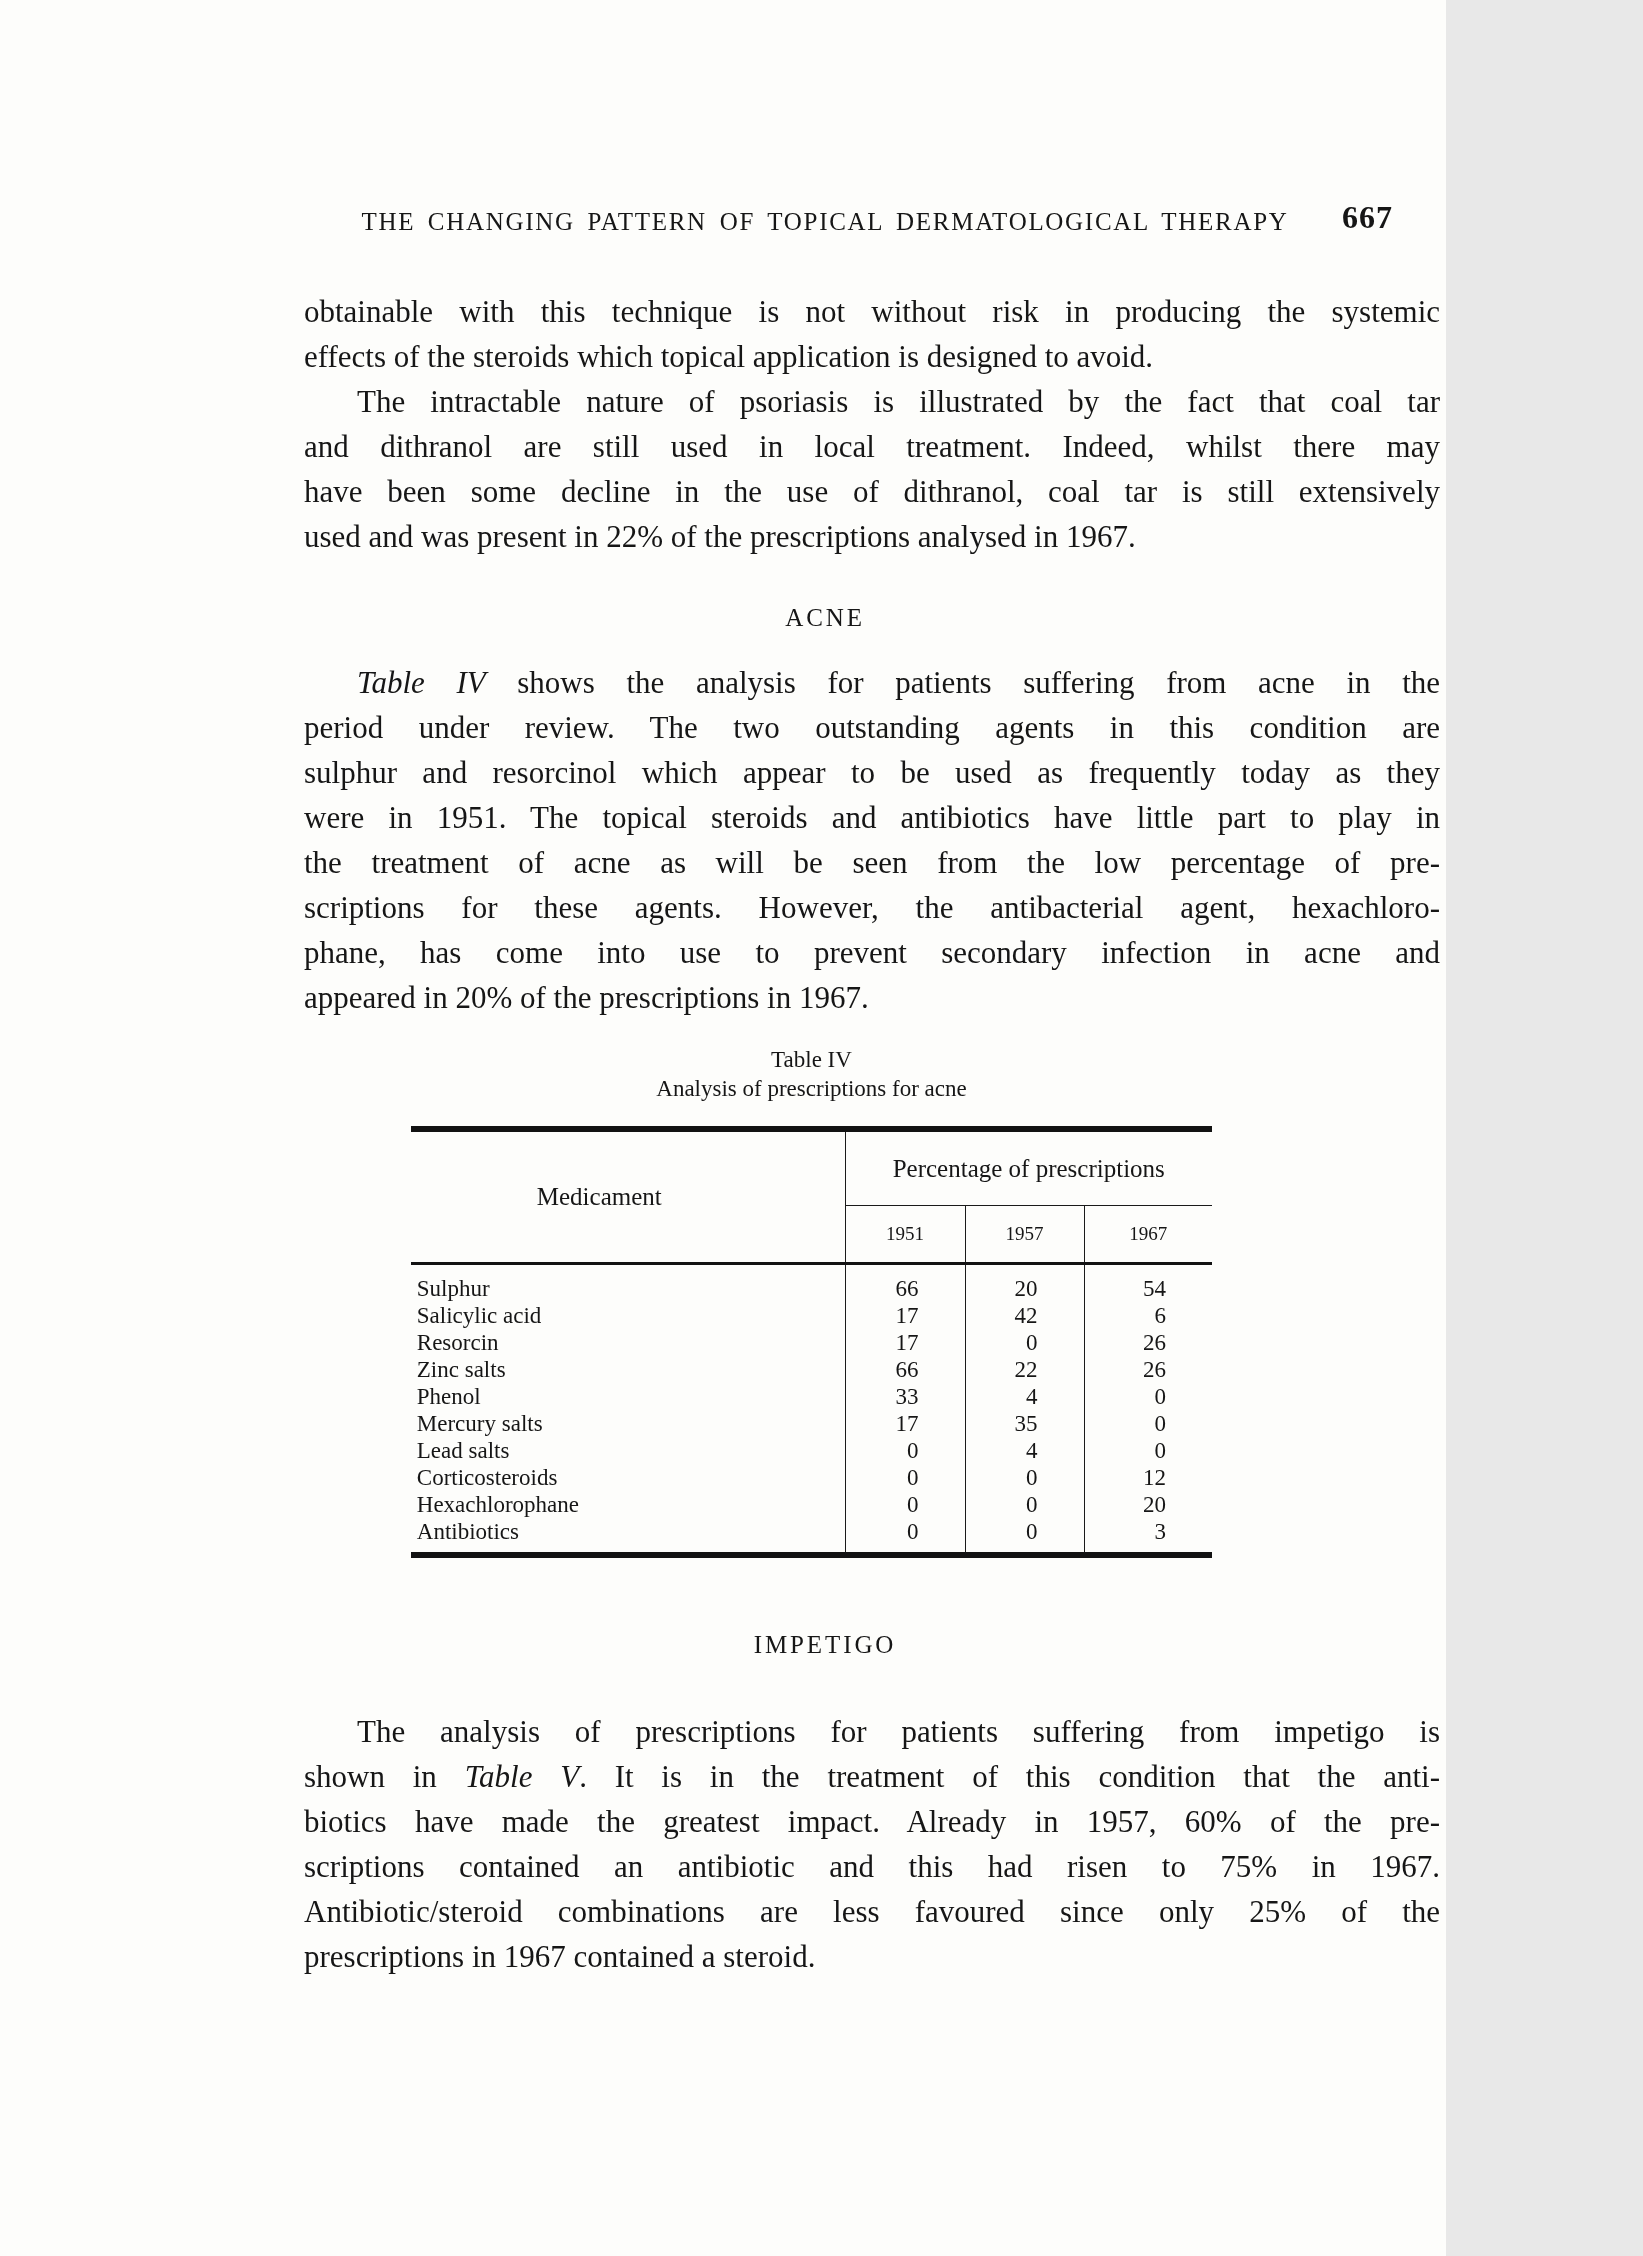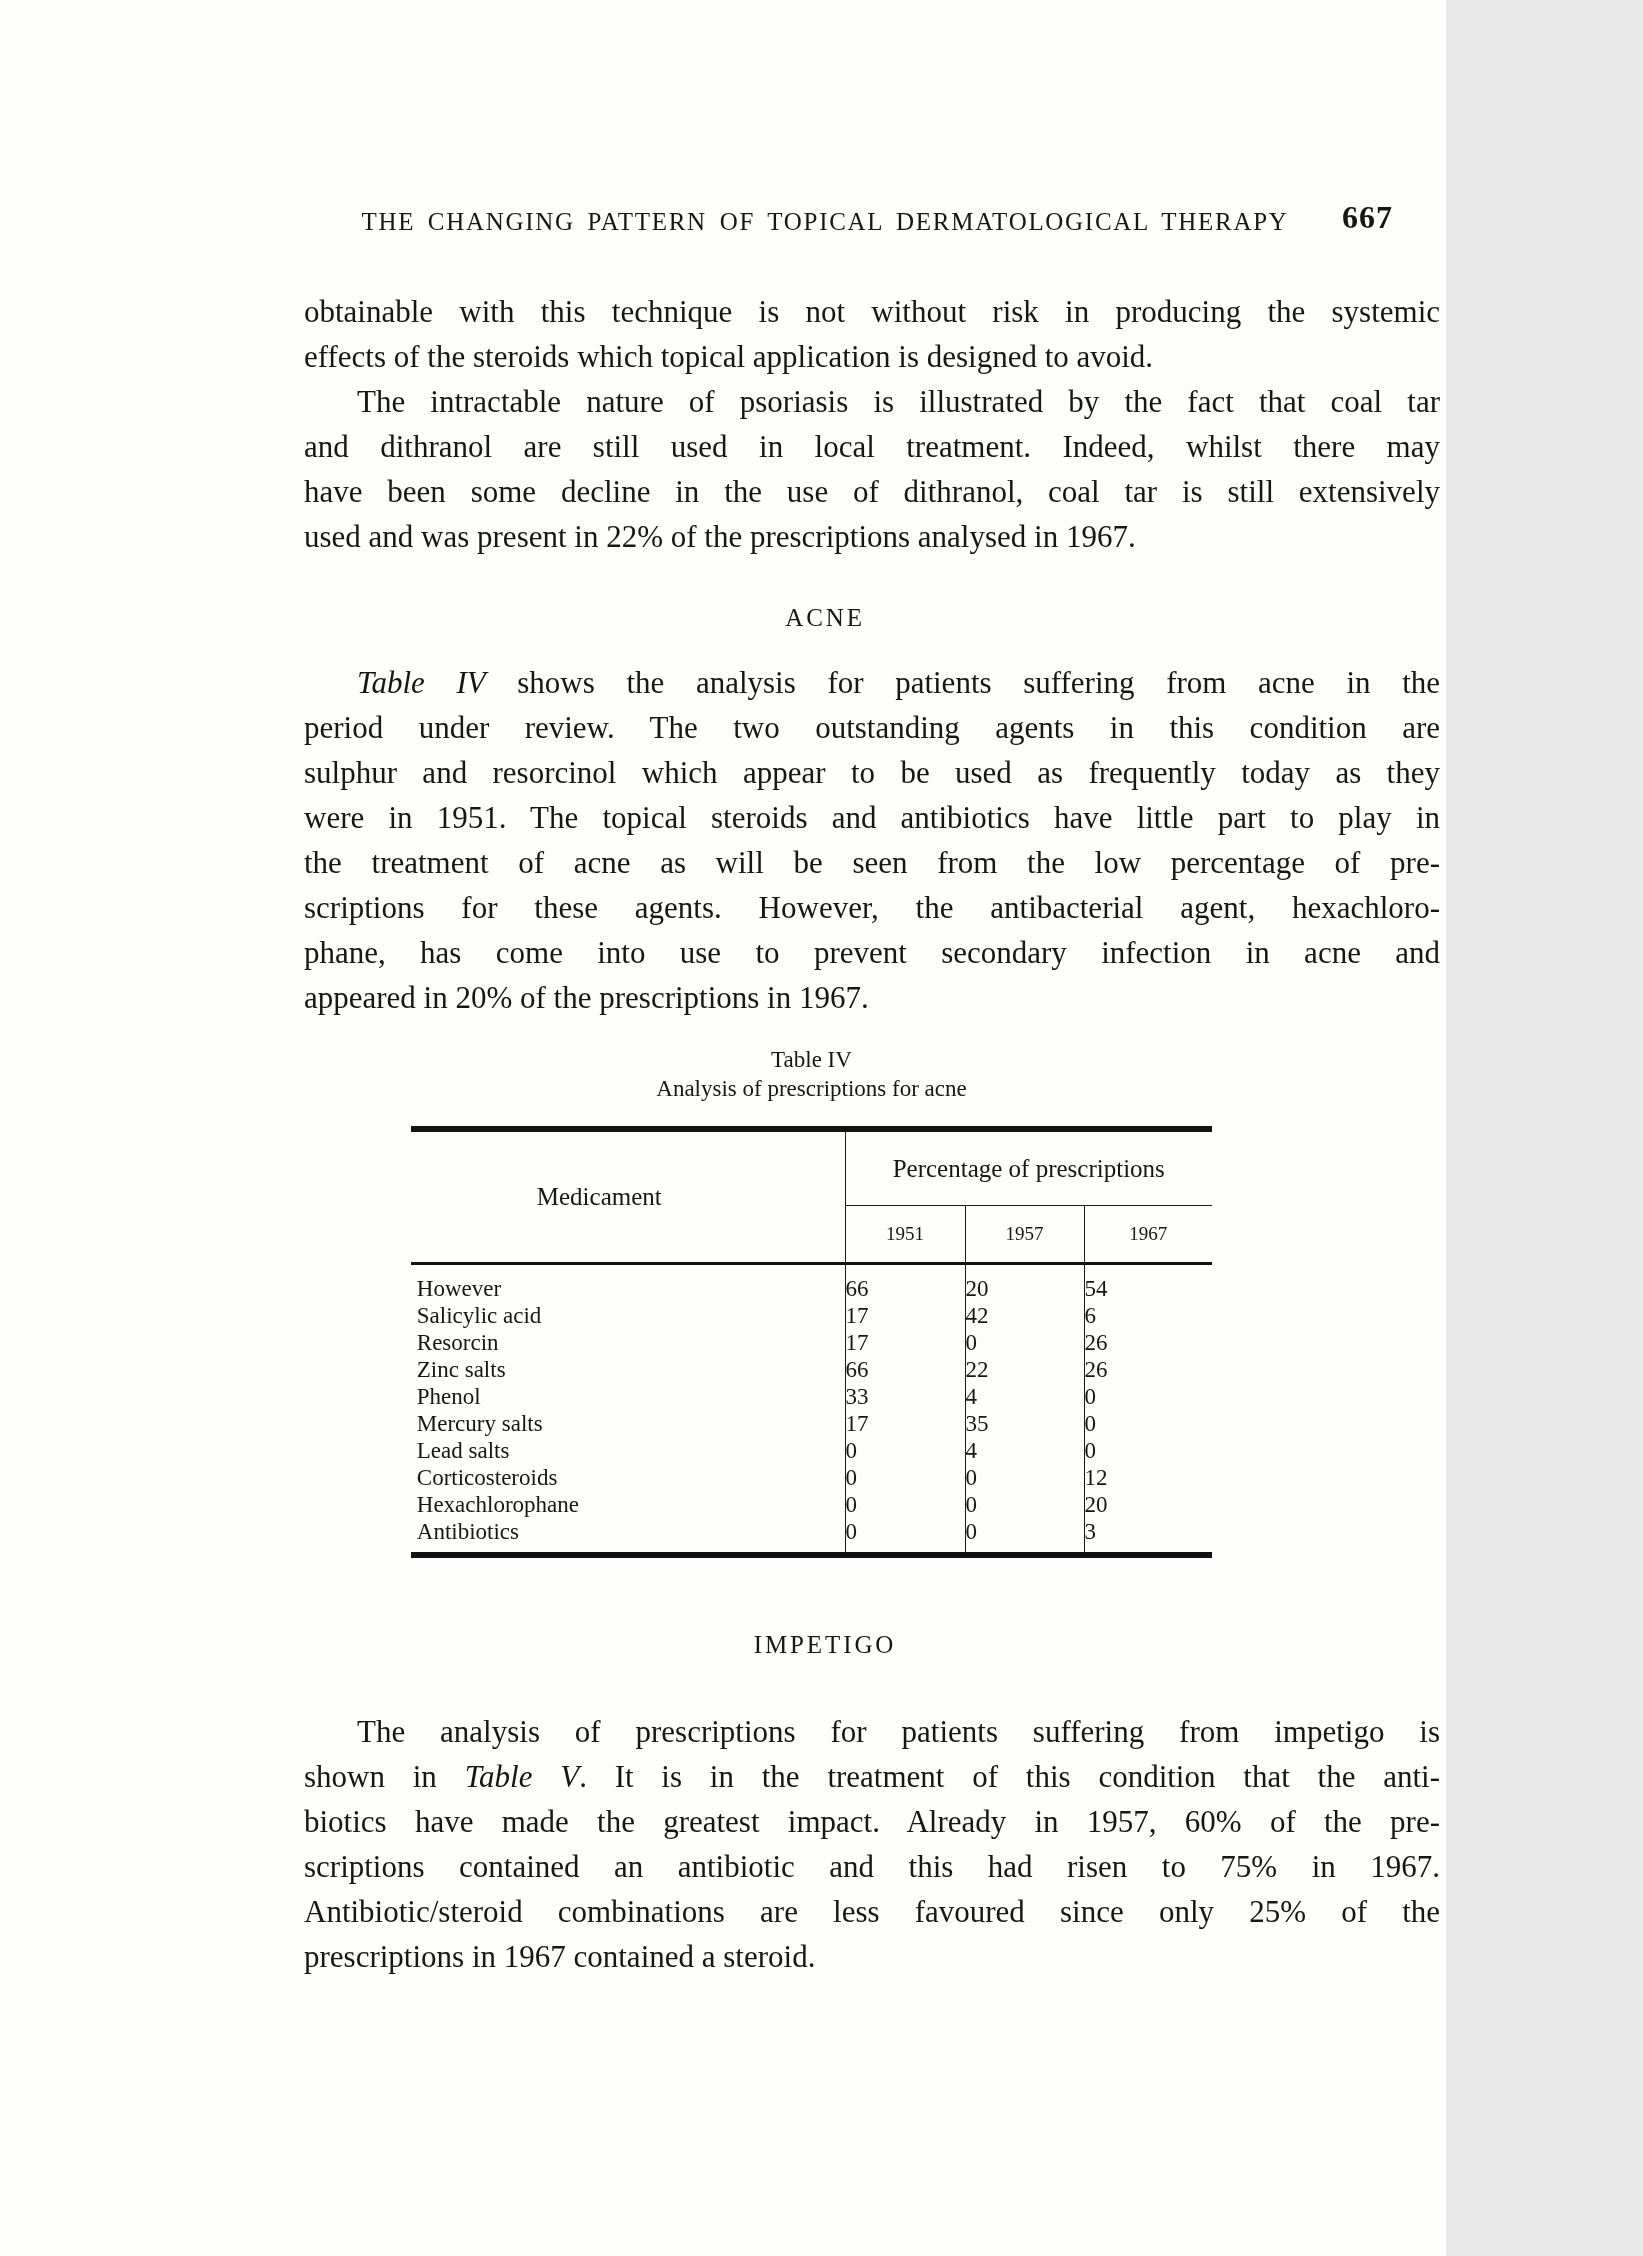--- a/index.html
+++ b/index.html
@@ -143,20 +143,21 @@
     height: 27px;
     line-height: 27px;
     padding: 0;
     vertical-align: middle;
   }
   tbody td.name {
     padding-left: 5.8px;
     border-right: 1.9px solid #1a1a1a;
   }
   tbody td.num {
+    text-align: right;
     padding-right: 46px;
     font-weight: 500;
   }
   tbody td.vline { border-left: 1.9px solid #1a1a1a; }
   tbody tr.first td { padding-top: 9.6px; }
   tbody tr.lastrow td { padding-bottom: 7.7px; }
 </style>
 </head>
 <body>
 
@@ -213,21 +214,21 @@
           <th class="group-head" colspan="3">Percentage of prescriptions</th>
         </tr>
         <tr class="years-row">
           <th>1951</th>
           <th class="vline">1957</th>
           <th class="vline">1967</th>
         </tr>
       </thead>
       <tbody>
         <tr class="first">
-          <td class="name">However</td>
+          <td class="name">Sulphur</td>
           <td class="num">66</td>
           <td class="num vline">20</td>
           <td class="num vline">54</td>
         </tr>
         <tr>
           <td class="name">Salicylic acid</td>
           <td class="num">17</td>
           <td class="num vline">42</td>
           <td class="num vline">6</td>
         </tr>

